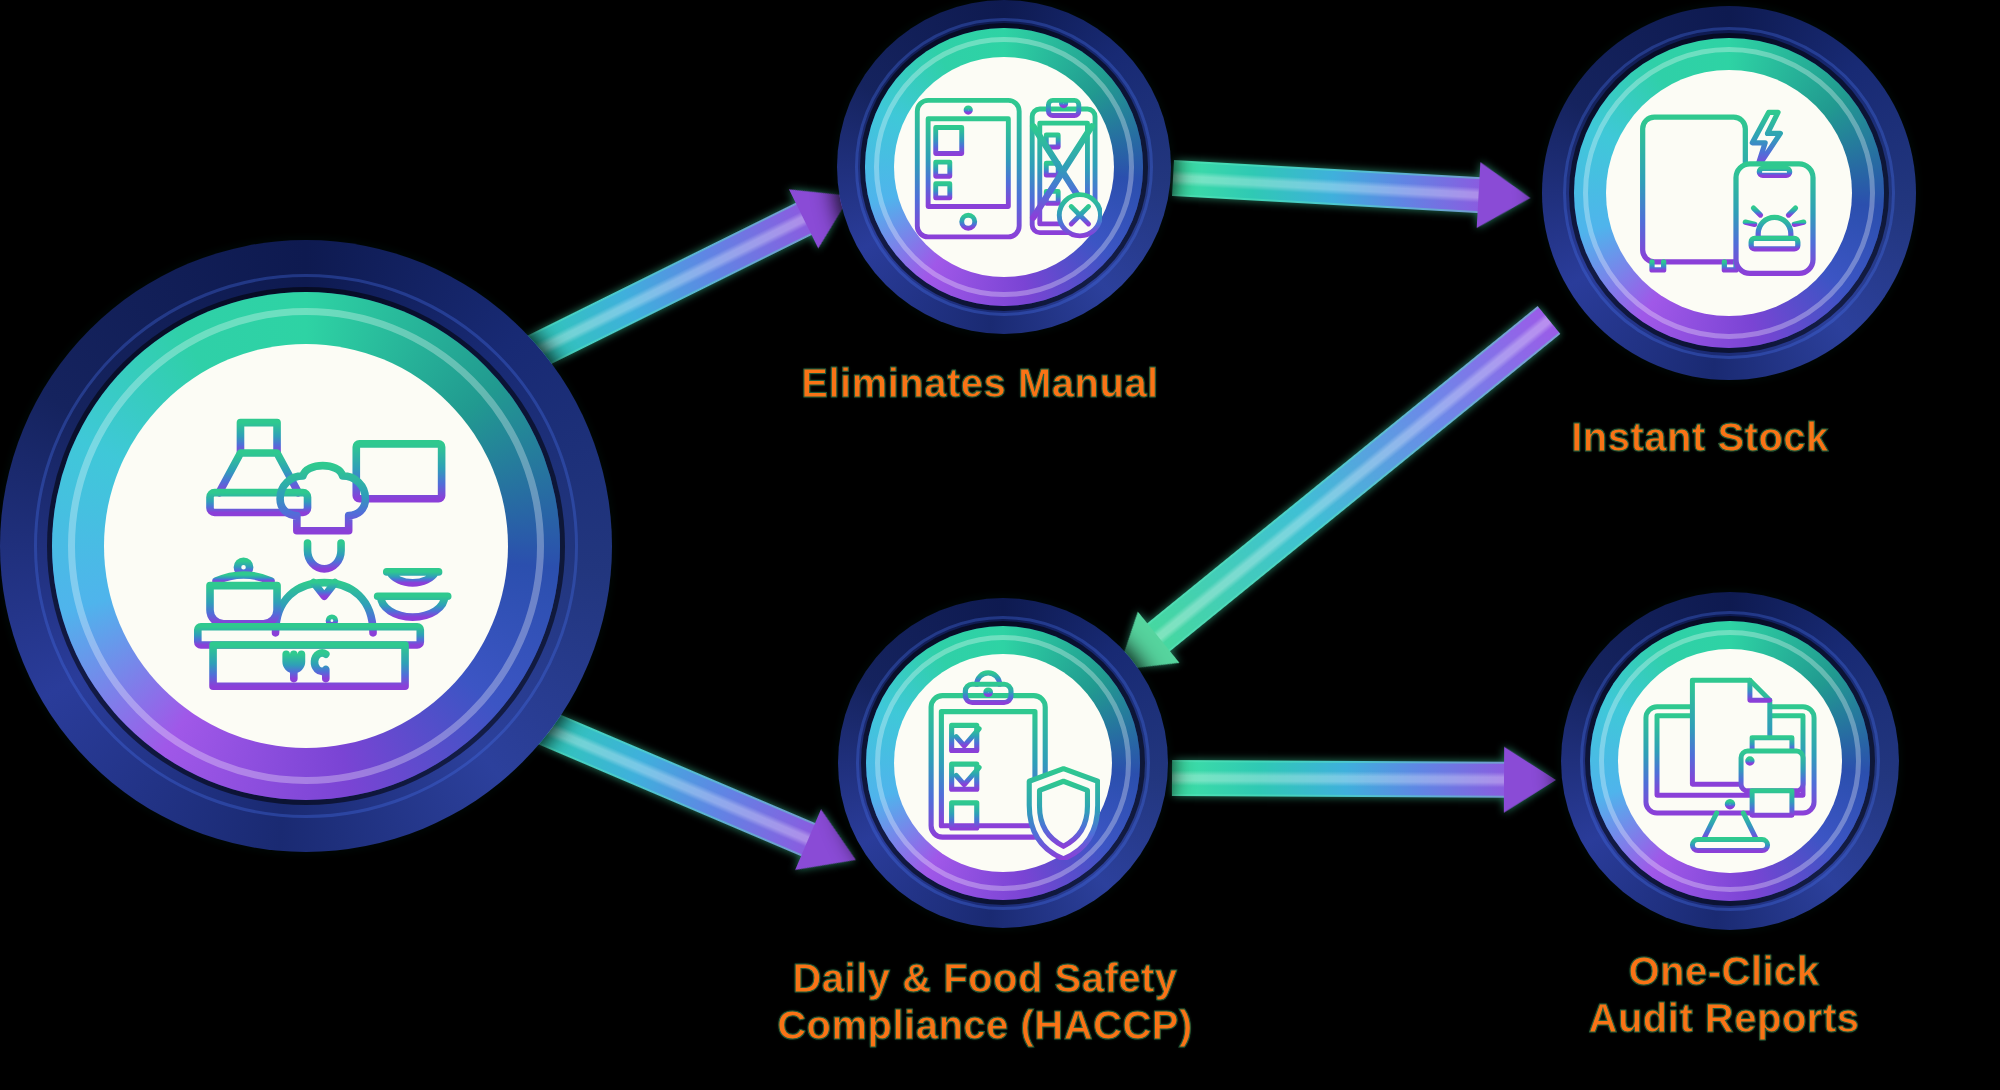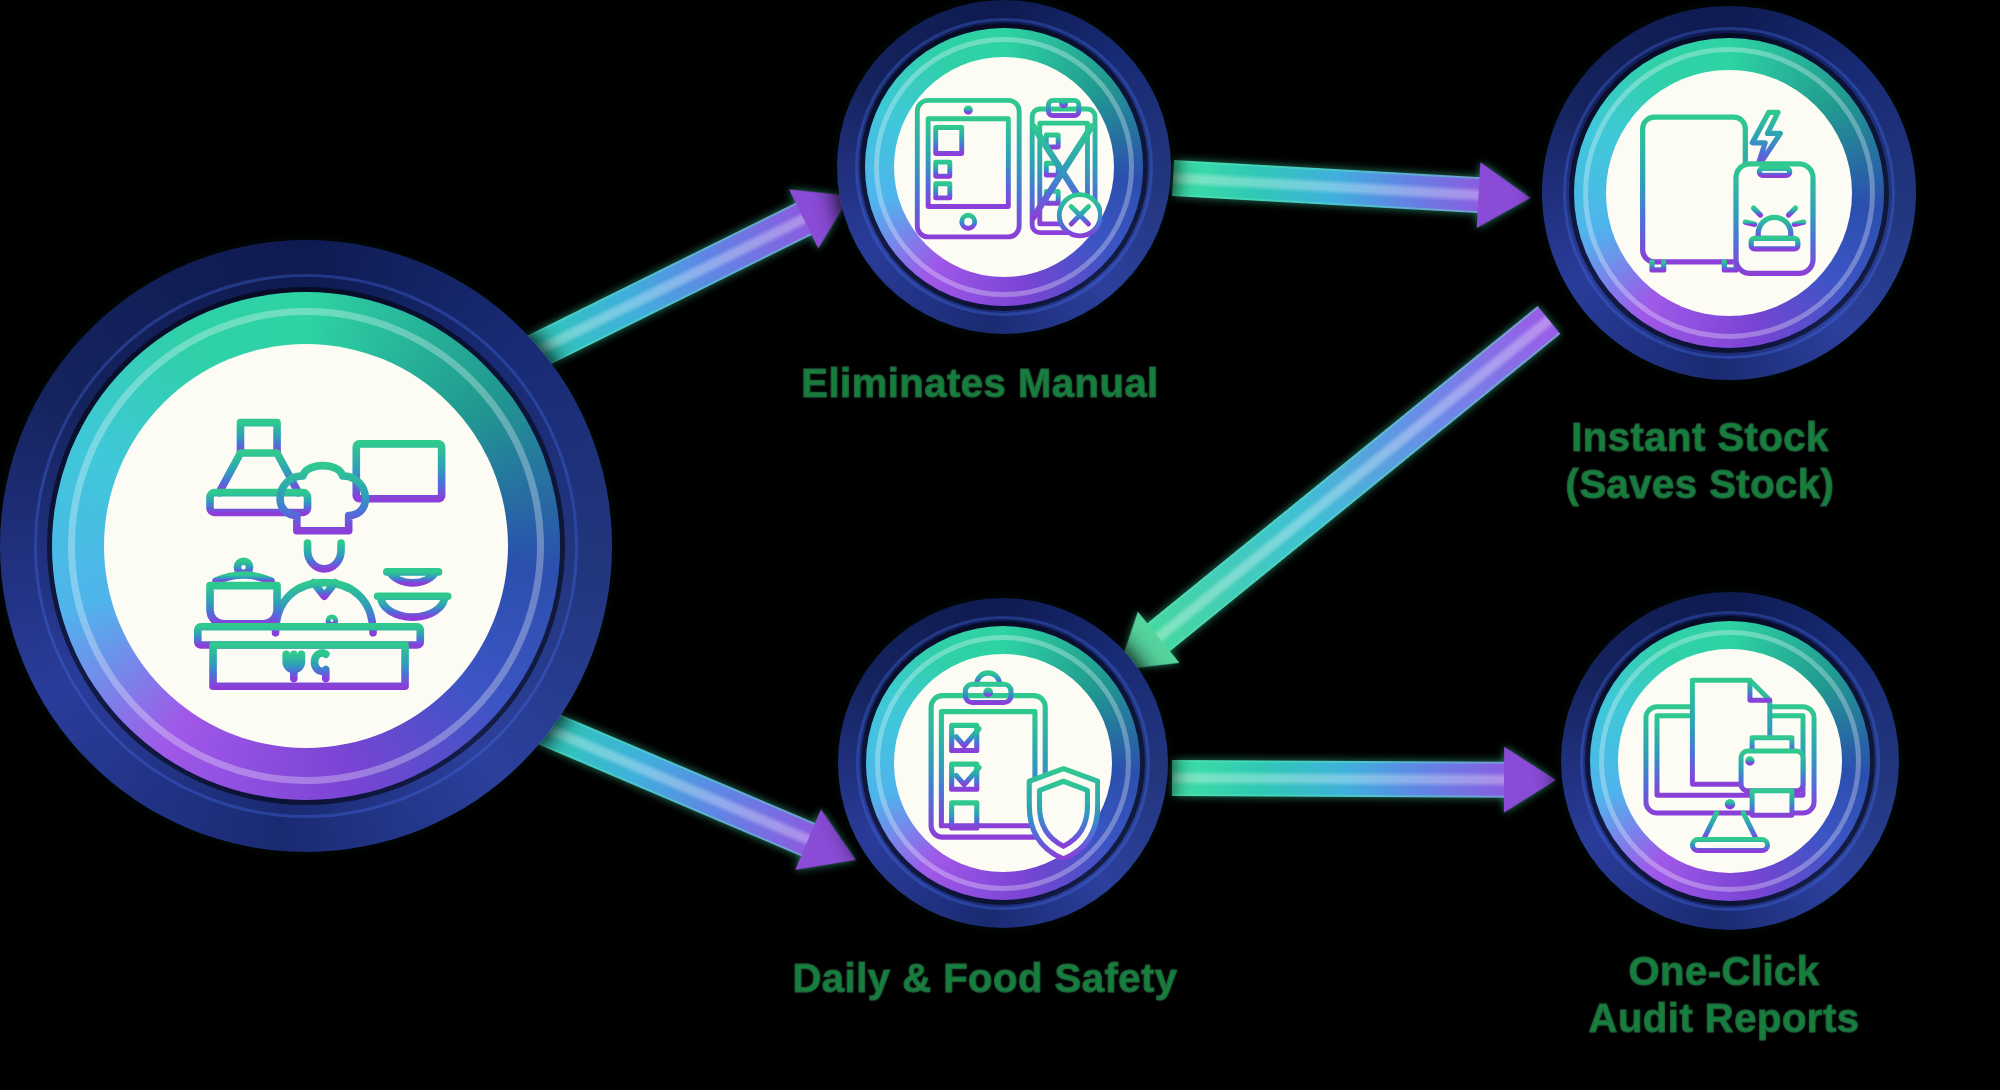--- a/index.html
+++ b/index.html
@@ -43,21 +43,21 @@
     border-left:52px solid #8a4bd6;}
   .arrow.rev .shaft{background:
       linear-gradient(180deg, rgba(255,255,255,0) 26%, rgba(255,255,255,0.30) 42%,
                       rgba(255,255,255,0.30) 58%, rgba(255,255,255,0) 74%),
       linear-gradient(90deg,#9a5ce8 0%,#6b8ae8 30%,#3fc0d4 62%,#46d8a0 100%);}
   .arrow.rev .head{border-left-color:#56d49e;}
 
   
   .caption{position:absolute;width:560px;text-align:center;z-index:3;
     font-weight:bold;font-size:40px;line-height:47px;letter-spacing:0.5px;
-    color:#15803d;-webkit-text-stroke:1px #245c3a;
+    color:#f97316;-webkit-text-stroke:1px #245c3a;
     text-shadow:0 0 3px rgba(34,96,58,0.65), 0 0 1px #2a6e44;}
   .caption span{display:block;}
 </style>
 </head>
 <body>
 
 <div id="stage">
 
   <div class="arrow" style="left:438px;top:382px;width:460px;transform:rotate(-26.35deg);">
     <div class="shaft"></div>
@@ -306,23 +306,23 @@
         </g>
       </svg>
     </div>
   </div>
 
   <div class="caption" style="left:700px;top:360px;">
     <span>Eliminates Manual</span>
   </div>
   <div class="caption" style="left:1420px;top:414px;">
     <span>Instant Stock</span>
-    <span>(Saves Stock)</span>
   </div>
   <div class="caption" style="left:705px;top:955px;">
     <span>Daily &amp; Food Safety</span>
+    <span>Compliance (HACCP)</span>
   </div>
   <div class="caption" style="left:1444px;top:948px;">
     <span>One-Click</span>
     <span>Audit Reports</span>
   </div>
 
 </div>
 
 </body></html>

